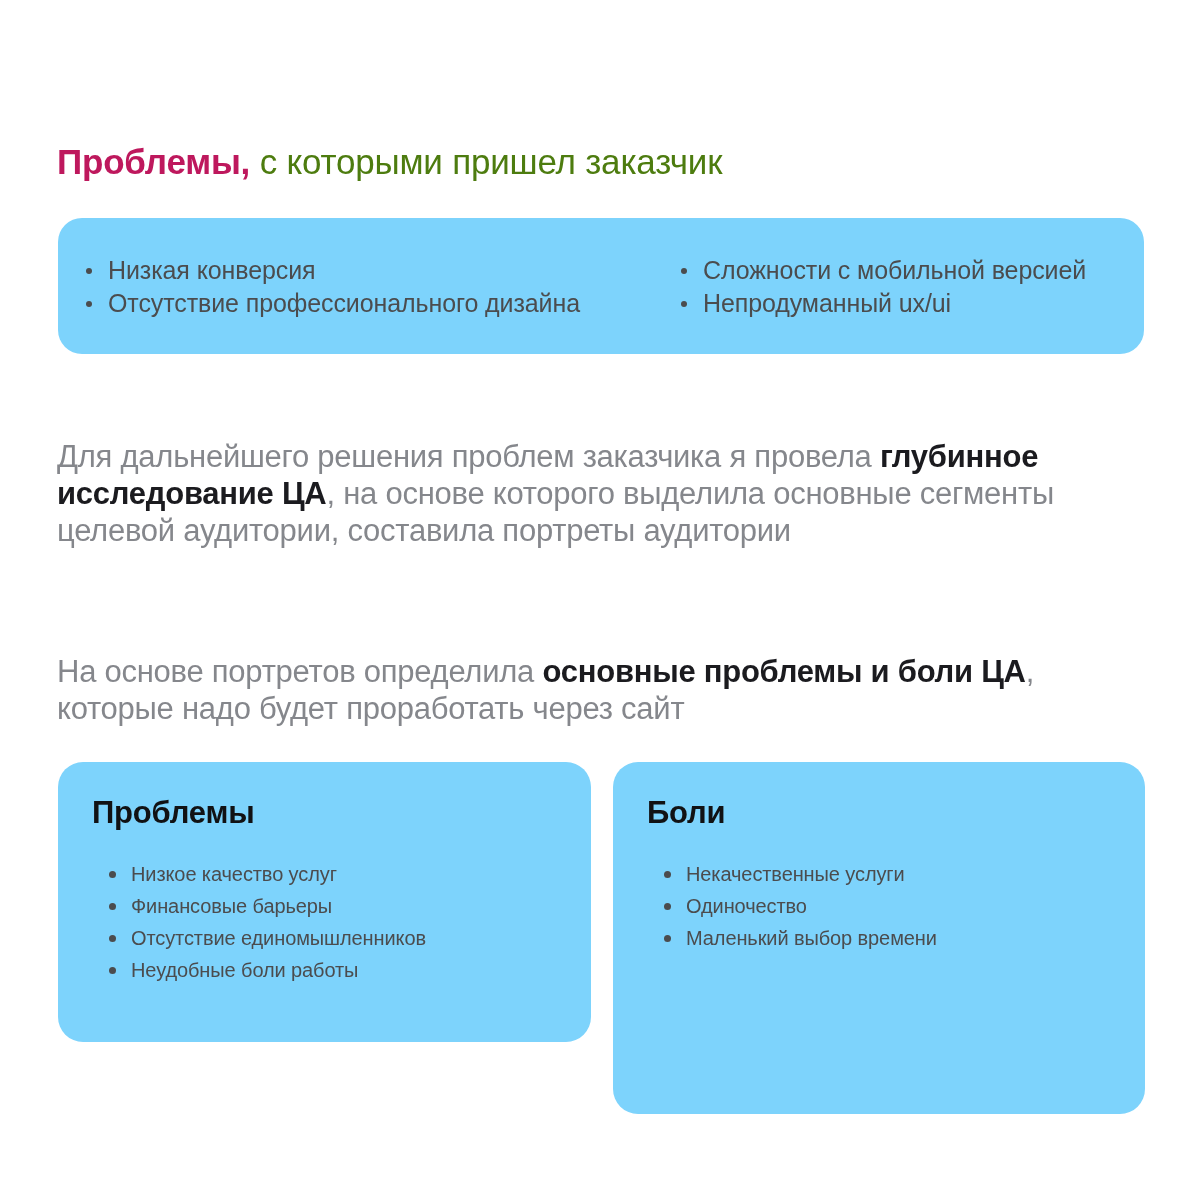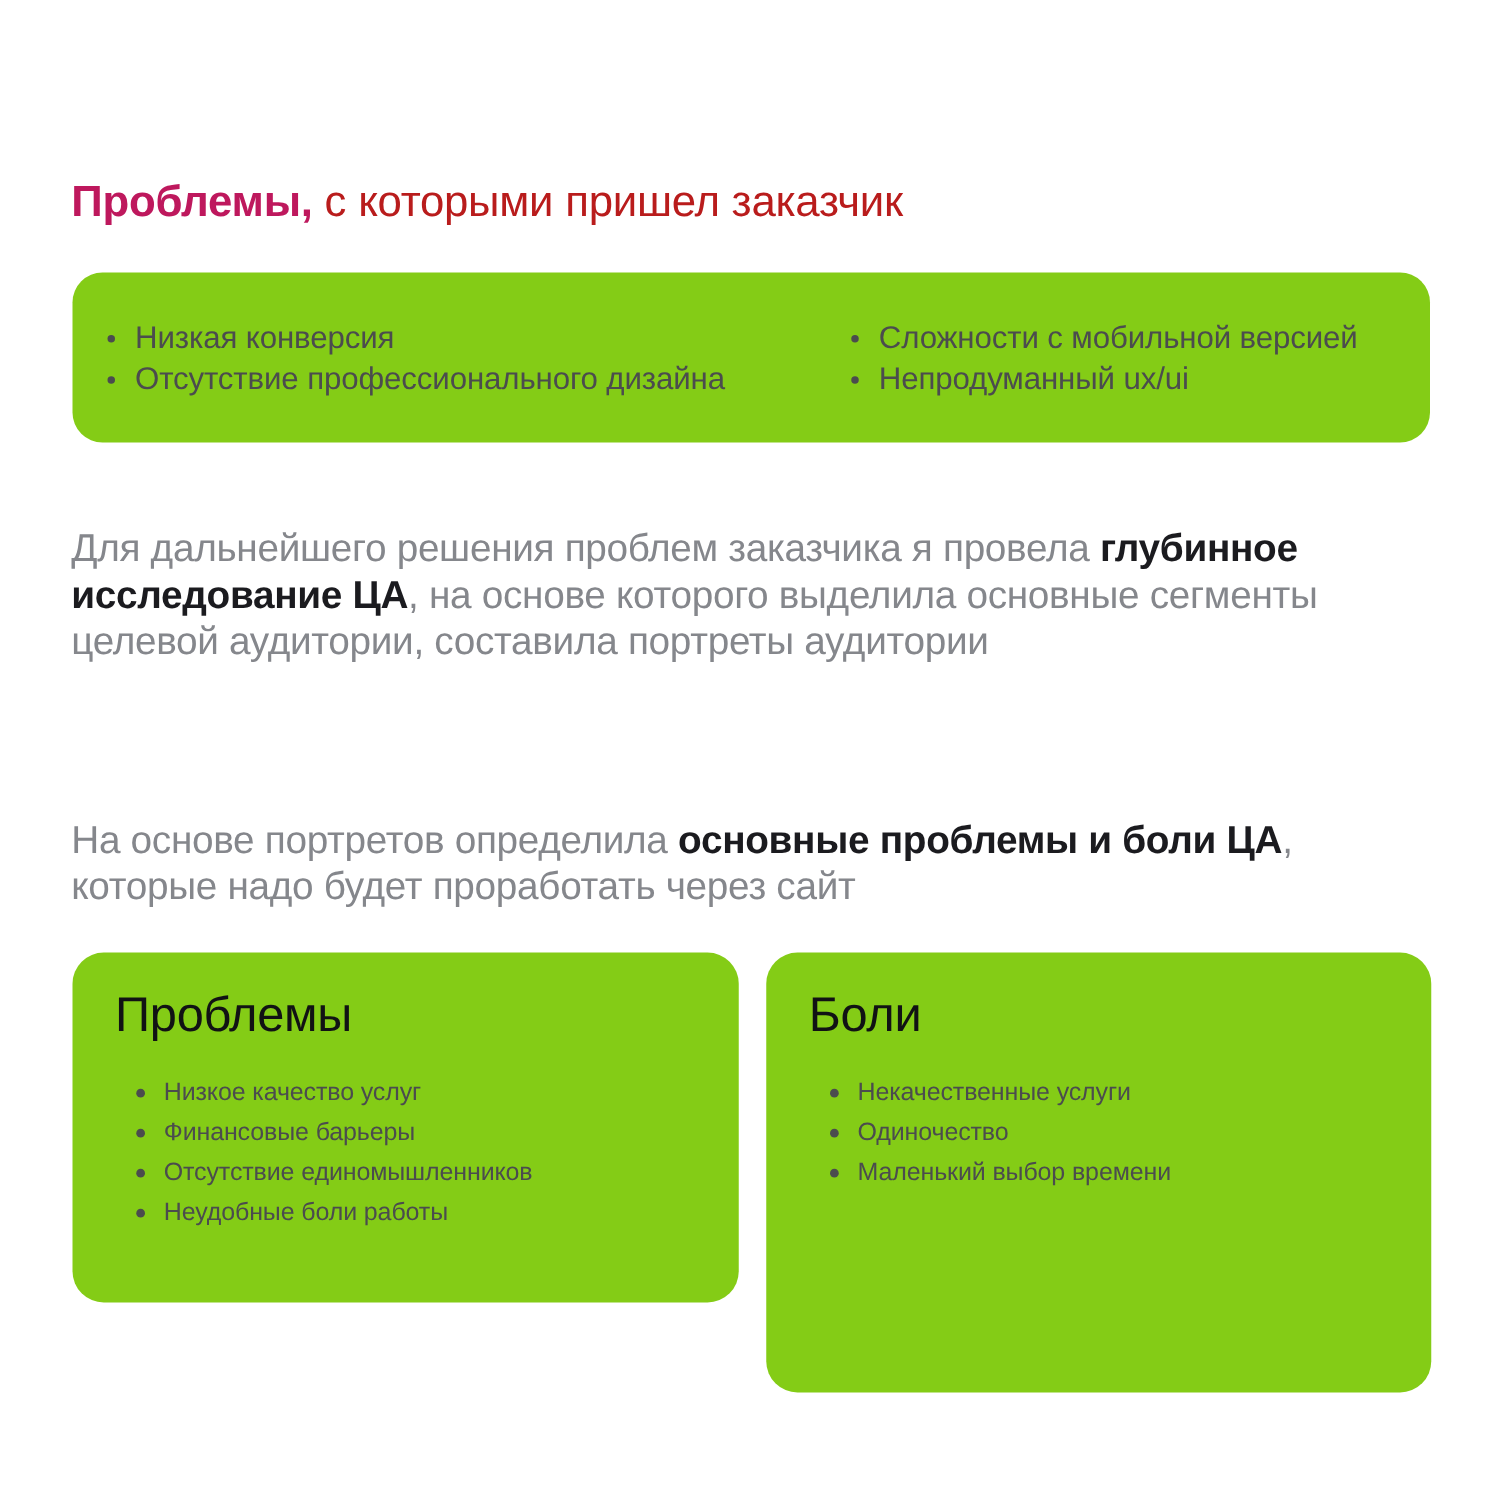--- a/index.html
+++ b/index.html
@@ -32,27 +32,27 @@
     line-height: 42px;
     letter-spacing: -0.2px;
     white-space: nowrap;
   }
   .section-title .strong {
     font-weight: 700;
     color: #be185d;
   }
   .section-title .muted {
     font-weight: 400;
-    color: #b91c1c;
+    color: #4d7c0f;
   }
 
   
   .card {
     position: absolute;
-    background: #84cc16;
+    background: #7dd3fc;
     border-radius: 22px;
     box-sizing: border-box;
     padding-left: 13px;
   }
 
   #card-problems-top {
     left: 58px;
     top: 218px;
     width: 1086px;
     height: 136px;
@@ -108,21 +108,21 @@
     color: #85878c;
     font-weight: 400;
     letter-spacing: -0.25px;
   }
   .para b {
     font-weight: 700;
     color: #1b1b1f;
   }
   #para-research {
     left: 57px;
-    top: 420px;
+    top: 438px;
     width: 1060px;
   }
   #para-pains {
     left: 57px;
     top: 653px;
     width: 1090px;
   }
 
   
   #card-problems {
@@ -137,23 +137,23 @@
     top: 762px;
     width: 532px;
     height: 352px;
     border-radius: 25px;
   }
 
   .card-heading {
     position: absolute;
     left: 34px;
     top: 32px;
-    font-size: 39px;
+    font-size: 31px;
     line-height: 37px;
-    font-weight: 400;
+    font-weight: 700;
     color: #111214;
     letter-spacing: -0.2px;
   }
 
   .card-list {
     position: absolute;
     left: 50px;
     top: 96px;
   }
   .card-list ul.bullets li {

